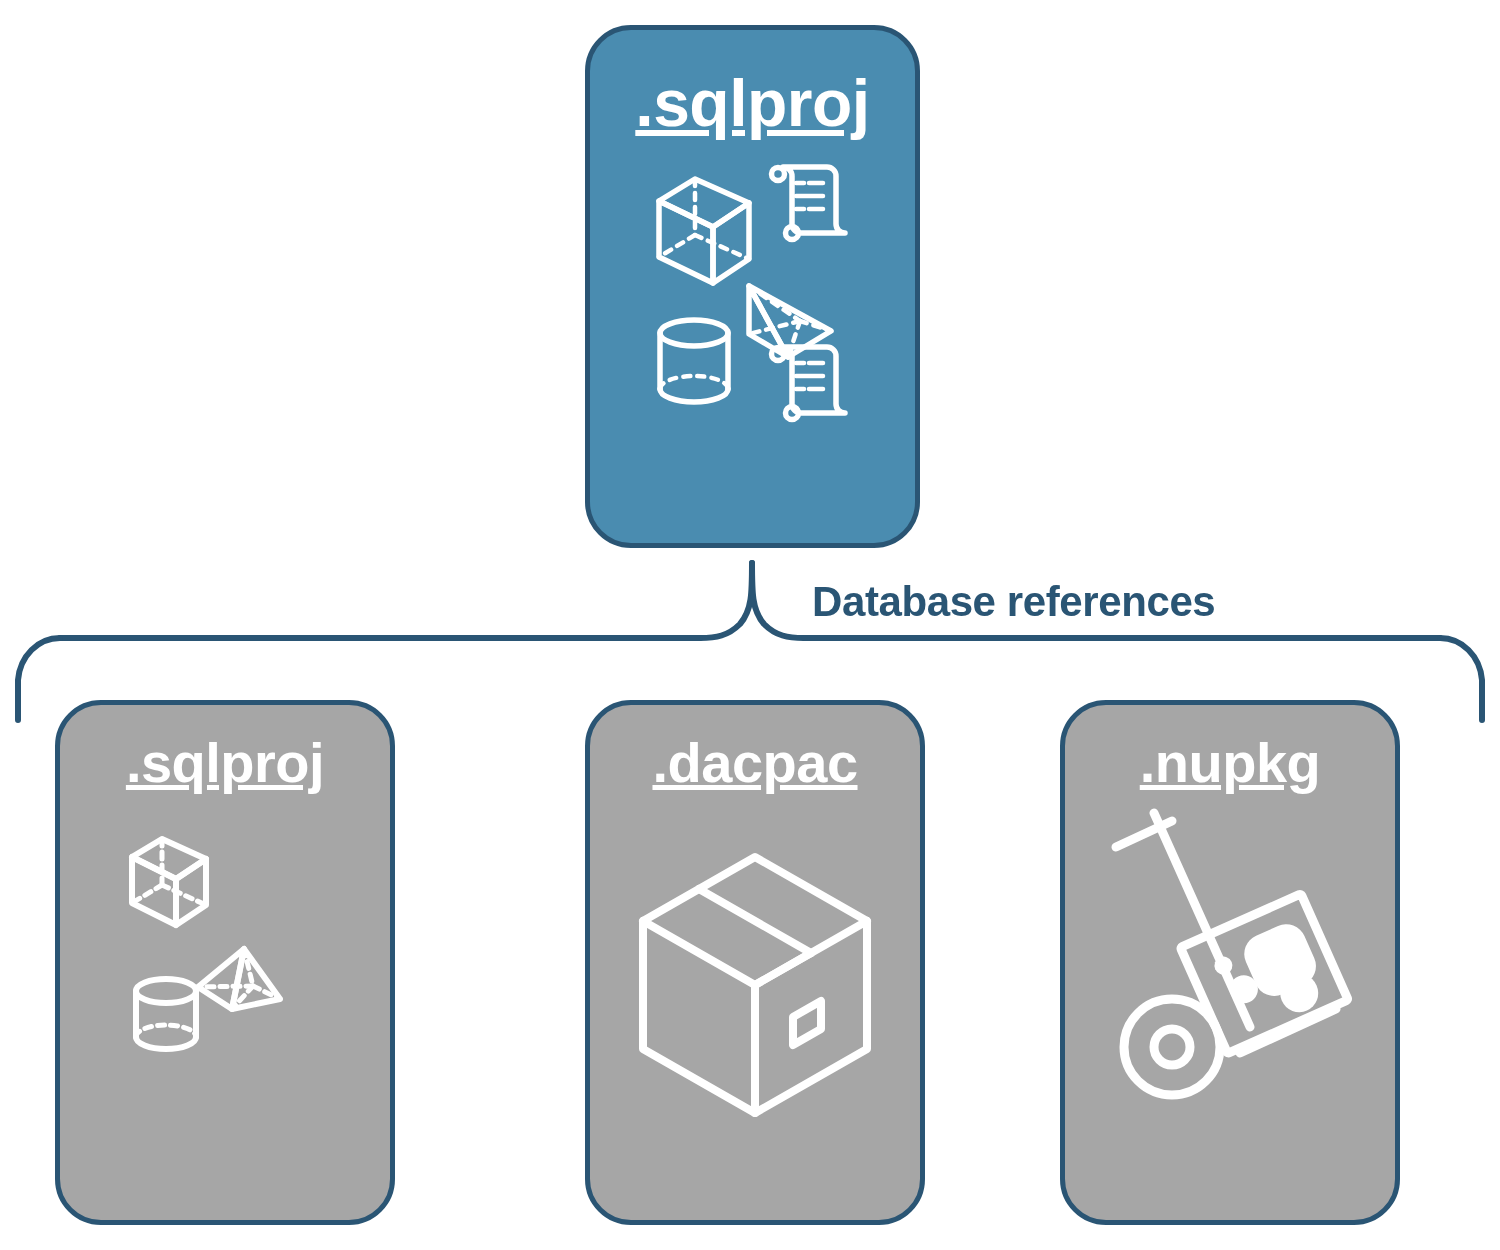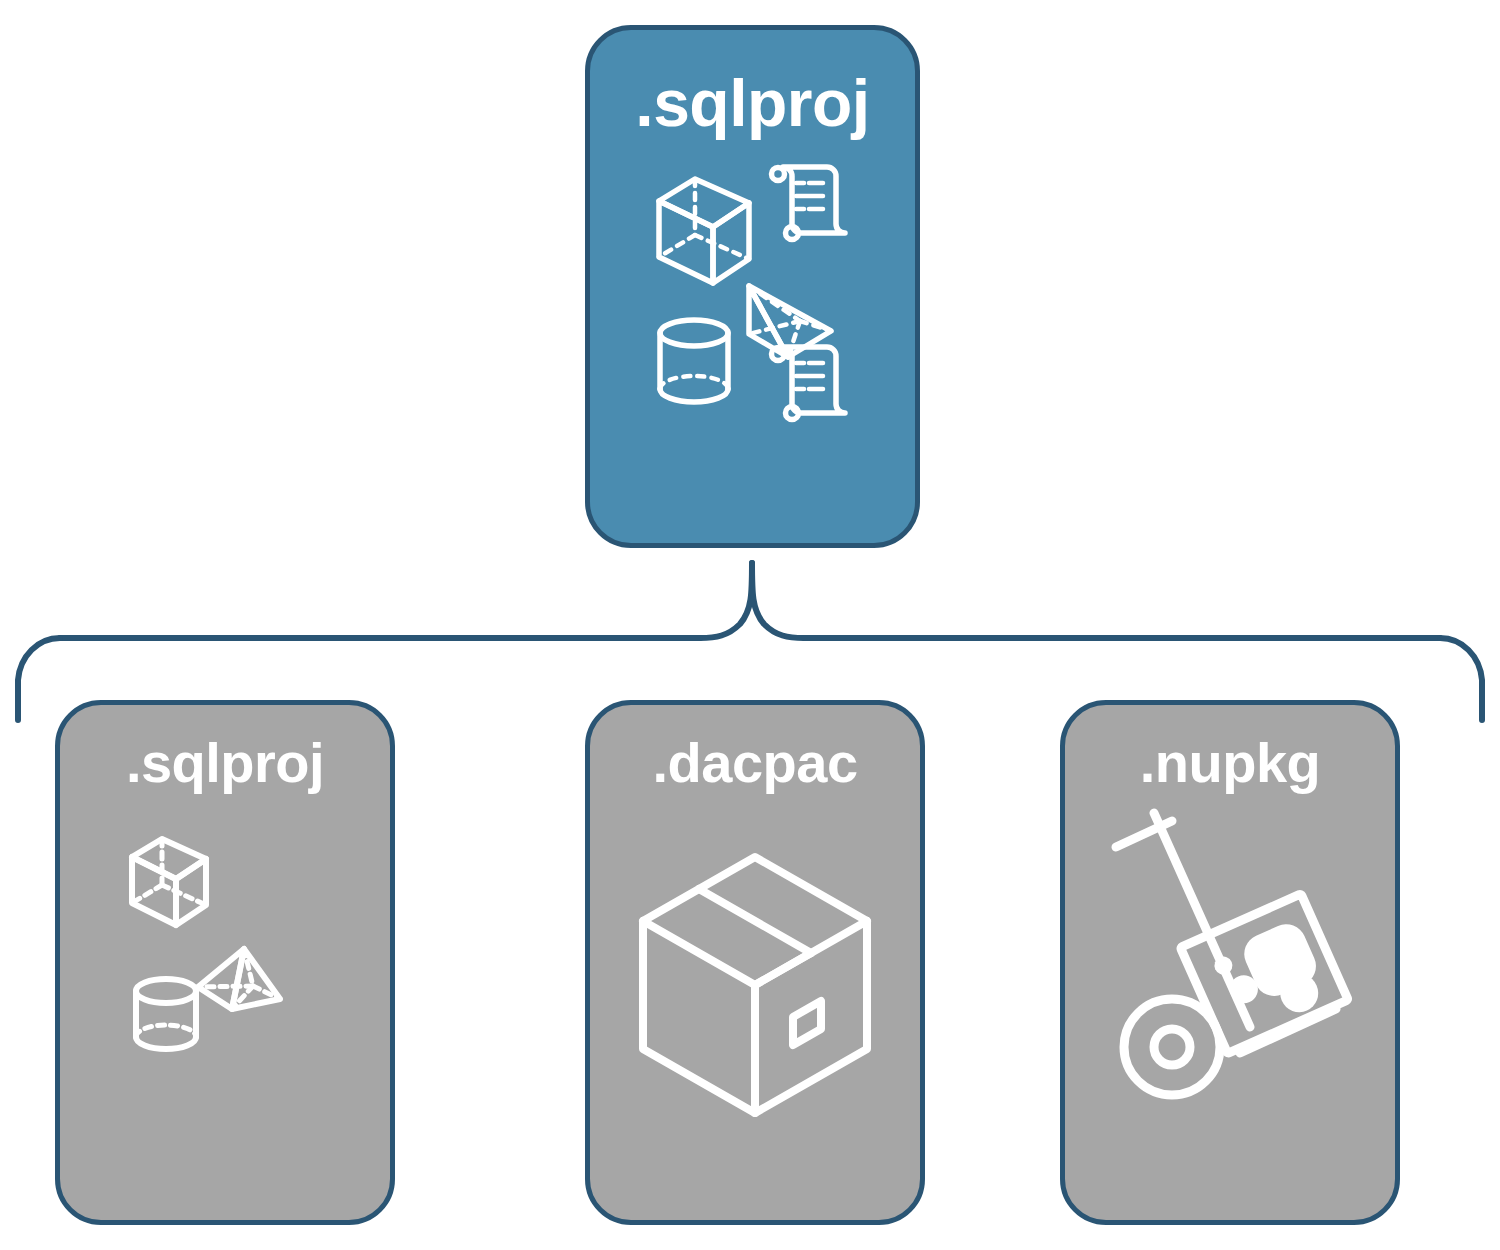--- a/index.html
+++ b/index.html
@@ -36,20 +36,21 @@
     background: #a6a6a6;
   }
 
   .card-title {
     color: #ffffff;
     font-weight: bold;
     letter-spacing: -0.5px;
     line-height: 1;
     text-align: right;
     user-select: none;
+    text-decoration: underline;
   }
 
   
   #card-root {
     left: 585px;
     top: 25px;
     width: 335px;
     height: 523px;
   }
   #card-root .card-title {
@@ -192,20 +193,21 @@
 
         <path d="M700 90 L60 90"></path>
         <path d="M804 90 L1440 90"></path>
 
         <path d="M60 90 C38 90, 20 108, 18 132 L18 172"></path>
         <path d="M1440 90 C1462 90, 1480 108, 1482 132 L1482 172"></path>
       </g>
     </svg>
   </div>
 
+  <div id="brace-label">Database references</div>
 
   <div class="card secondary" id="card-sqlproj">
     <div class="card-title">.sqlproj</div>
 
     <div class="art">
       <svg viewBox="0 0 230 250" width="230" height="250" aria-hidden="true">
         <g fill="none" stroke="#ffffff" stroke-width="6" stroke-linecap="round" stroke-linejoin="round">
 
           <g>
             <path d="M22 48 L52 30 L96 50 L66 70 Z"></path>

